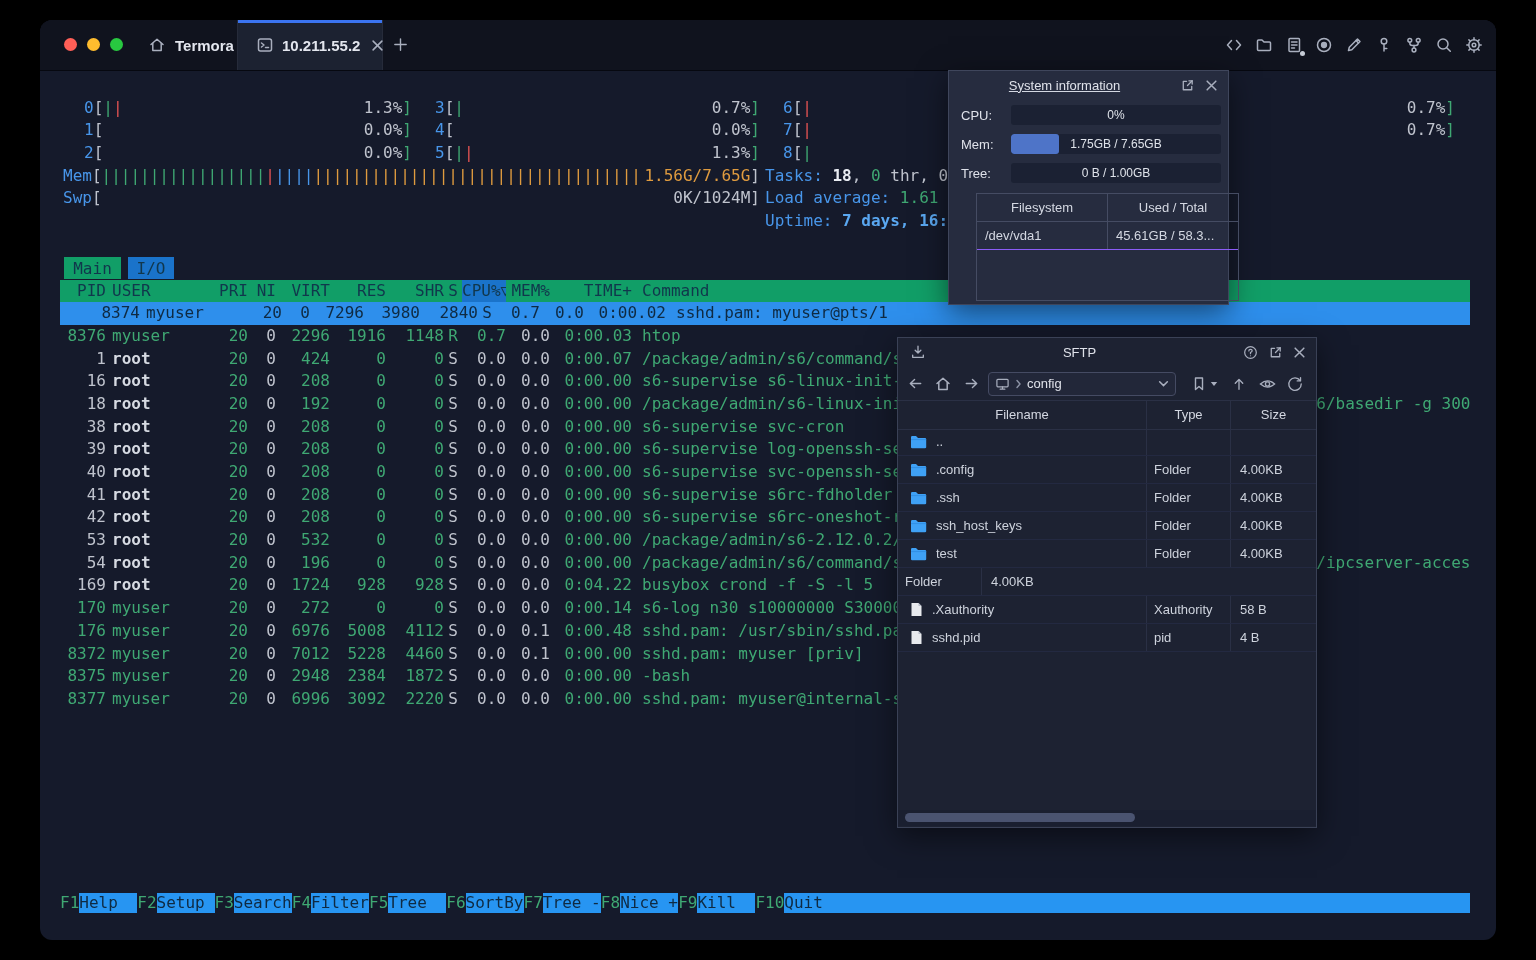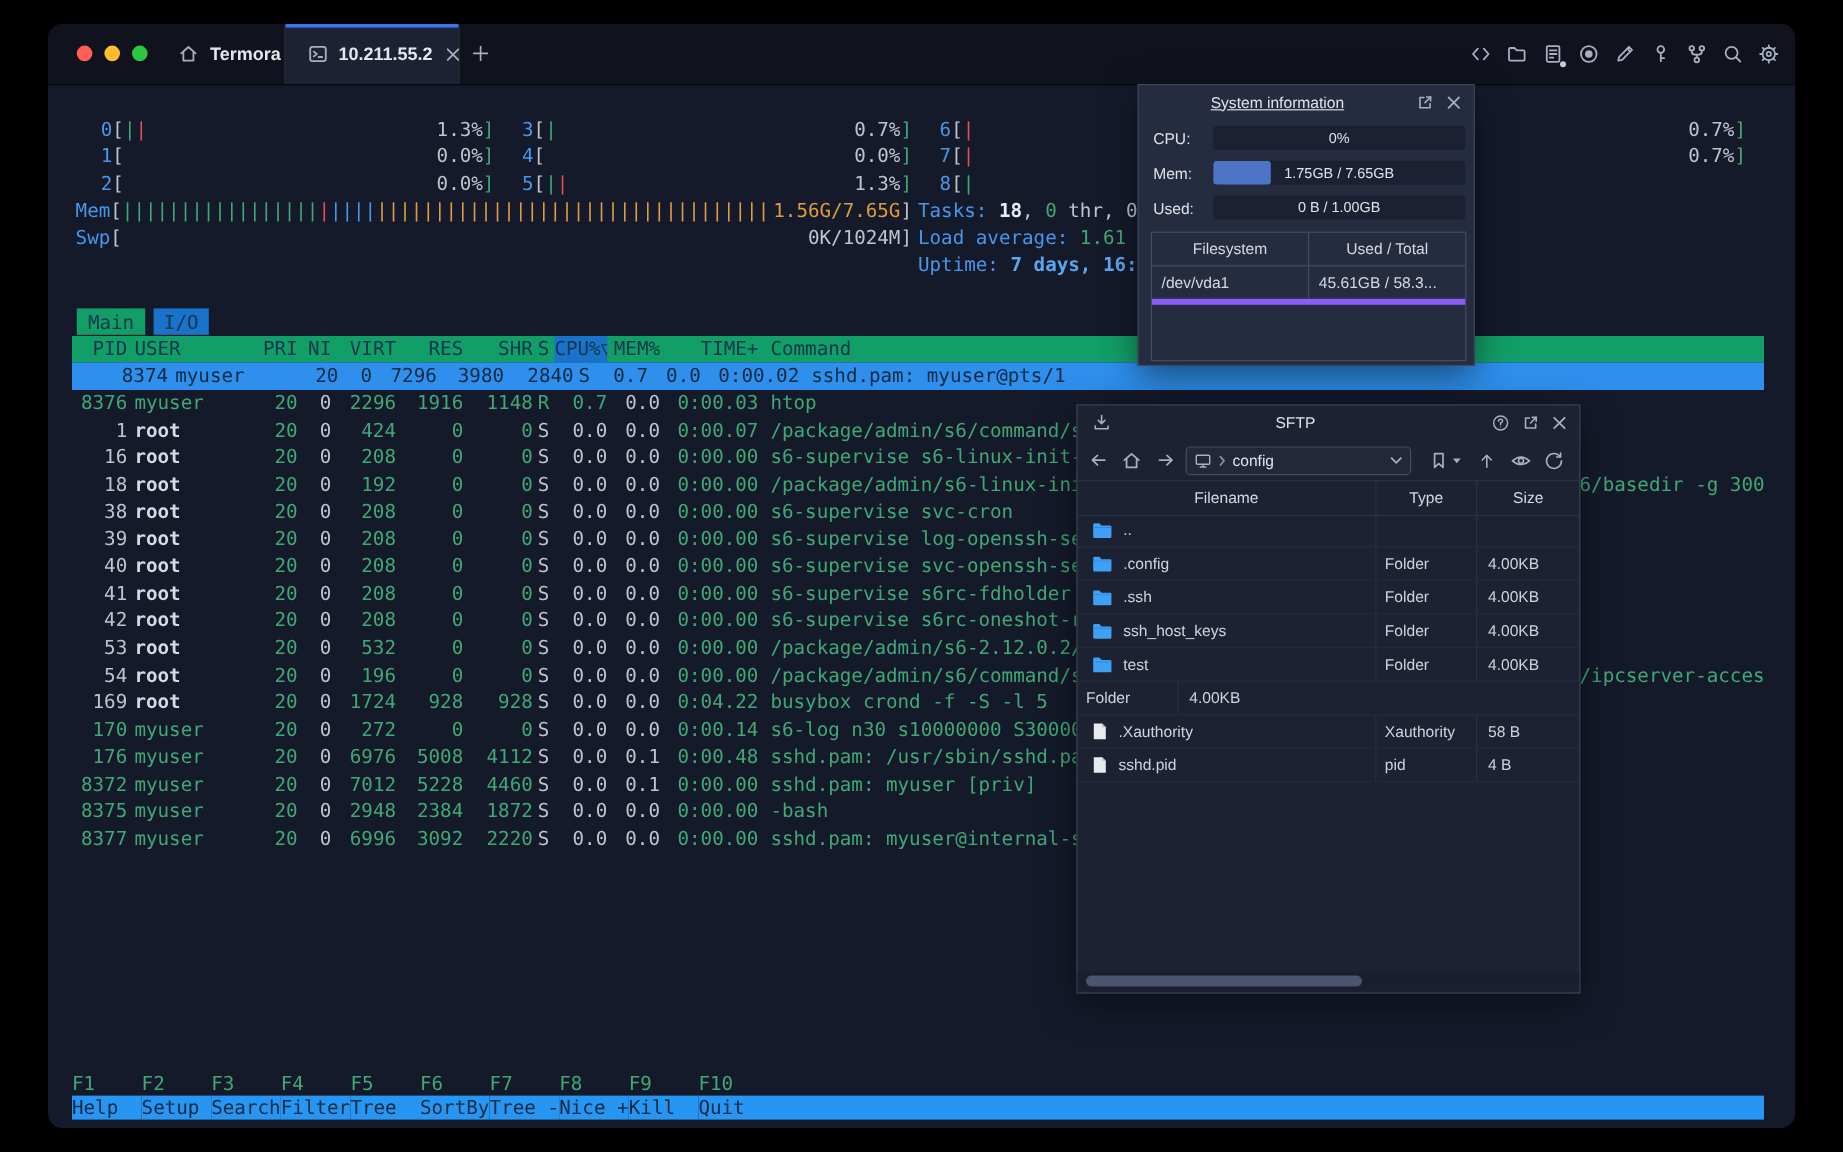--- a/index.html
+++ b/index.html
@@ -46,40 +46,40 @@
   .ptable{position:absolute;left:20px;top:259.5px;width:1410px;}
   .prow{display:flex;height:22.7px;line-height:22.7px;padding-left:6px;}
   .prow.hdr{background:var(--green);color:#11374c;}
   .prow.sel{background:var(--selblue);padding-left:40px;}
   .prow.sel span{color:#0f2a42 !important;font-weight:400;}
   .pc{display:inline-block;overflow:hidden;}
   .pc.r{text-align:right}.pc.c{text-align:center}
   .pc.hl-blue{background:var(--hdrblue);}
   .fnbar{position:absolute;left:20px;top:873px;width:1410px;height:20px;display:flex;
          font-family:"DejaVu Sans Mono",monospace;font-size:16px;line-height:20px;}
-  .fnseg{display:flex;flex-direction:column;}
+  .fnseg{display:flex;}
   .fnk{color:var(--t-green);}
   .fnl{background:var(--fnblue);color:#0f2a42;min-width:58px;white-space:pre;}
   .fnseg:last-child{flex:1}.fnseg:last-child .fnl{flex:1}
   
   .panel{position:absolute;box-sizing:border-box;border:1px solid var(--si-border);
          box-shadow:0 8px 28px rgba(0,0,0,.5);color:var(--ui-text);font-size:13px;}
   .sysinfo{left:908px;top:50px;width:281px;height:235px;background:var(--si-bg);text-decoration:underline;}
   .p-title{display:flex;align-items:center;height:28px;padding:0 10px;}
   .p-title .t{flex:1;text-align:center;font-size:13px;color:#dfe2ea;}
   .p-title .ic{display:flex;align-items:center;margin-left:10px;}
   .si-row{position:absolute;left:0;height:20px;display:flex;align-items:center;width:100%;}
   .si-row .lbl{position:absolute;left:12px;color:#dfe2ea;}
   .si-bar{position:absolute;left:62px;width:210px;height:20px;background:#1b2133;border-radius:3px;
           overflow:hidden;}
   .si-fill{position:absolute;left:0;top:0;height:100%;background:#4e74c8;border-radius:3px;}
   .si-bartext{position:absolute;width:100%;text-align:center;line-height:20px;font-size:12px;color:#dfe3ea;}
-  .si-table{position:absolute;left:10px;top:122px;width:261px;height:106px;border:1px solid #454c63;}
+  .si-table{position:absolute;left:27px;top:122px;width:261px;height:106px;border:1px solid #454c63;}
   .si-th{display:flex;height:27px;line-height:27px;border-bottom:1px solid #454c63;}
-  .si-td{display:flex;height:27px;line-height:27px;border-bottom:5px solid #8b5cf6;}
+  .si-td{display:flex;height:27px;line-height:27px;border-bottom:1px solid #8b5cf6;}
   .si-c1{width:131px;border-right:1px solid #454c63;padding:0 8px;box-sizing:border-box;}
   .si-c2{flex:1;padding:0 8px;}
   .si-th .si-c1,.si-th .si-c2{text-align:center;}
   
   .sftp{left:857px;top:317px;width:420px;height:491px;background:var(--sftp-bg);border-color:#3a4156;}
   .sftp-toolbar{position:absolute;left:0;top:30px;width:100%;height:31px;display:flex;align-items:center;}
   .nav-ic{display:flex;align-items:center;justify-content:center;width:22px;height:22px;margin-left:6px;}
   .crumb{display:flex;align-items:center;margin-left:6px;width:188px;height:24px;background:#222739;
          border:1px solid #454b63;border-radius:4px;padding:0 6px;box-sizing:border-box;gap:5px;}
   .crumb .path{flex:1;color:#dfe2ea;}
@@ -286,21 +286,21 @@
         </div>
       </div>
       <div class="si-row" style="top:63px">
         <span class="lbl">Mem:</span>
         <div class="si-bar">
           <div class="si-fill" id="fill1" style="width: 23%;"></div>
           <div class="si-bartext">1.75GB / 7.65GB</div>
         </div>
       </div>
       <div class="si-row" style="top:92px">
-        <span class="lbl">Used:</span>
+        <span class="lbl">Tree:</span>
         <div class="si-bar">
           <div class="si-fill" id="fill2" style="width: 0%;"></div>
           <div class="si-bartext">0 B / 1.00GB</div>
         </div>
       </div>
       <div class="si-table">
         <div class="si-th">
           <span class="si-c1">Filesystem</span>
           <span class="si-c2">Used / Total</span>
         </div>

